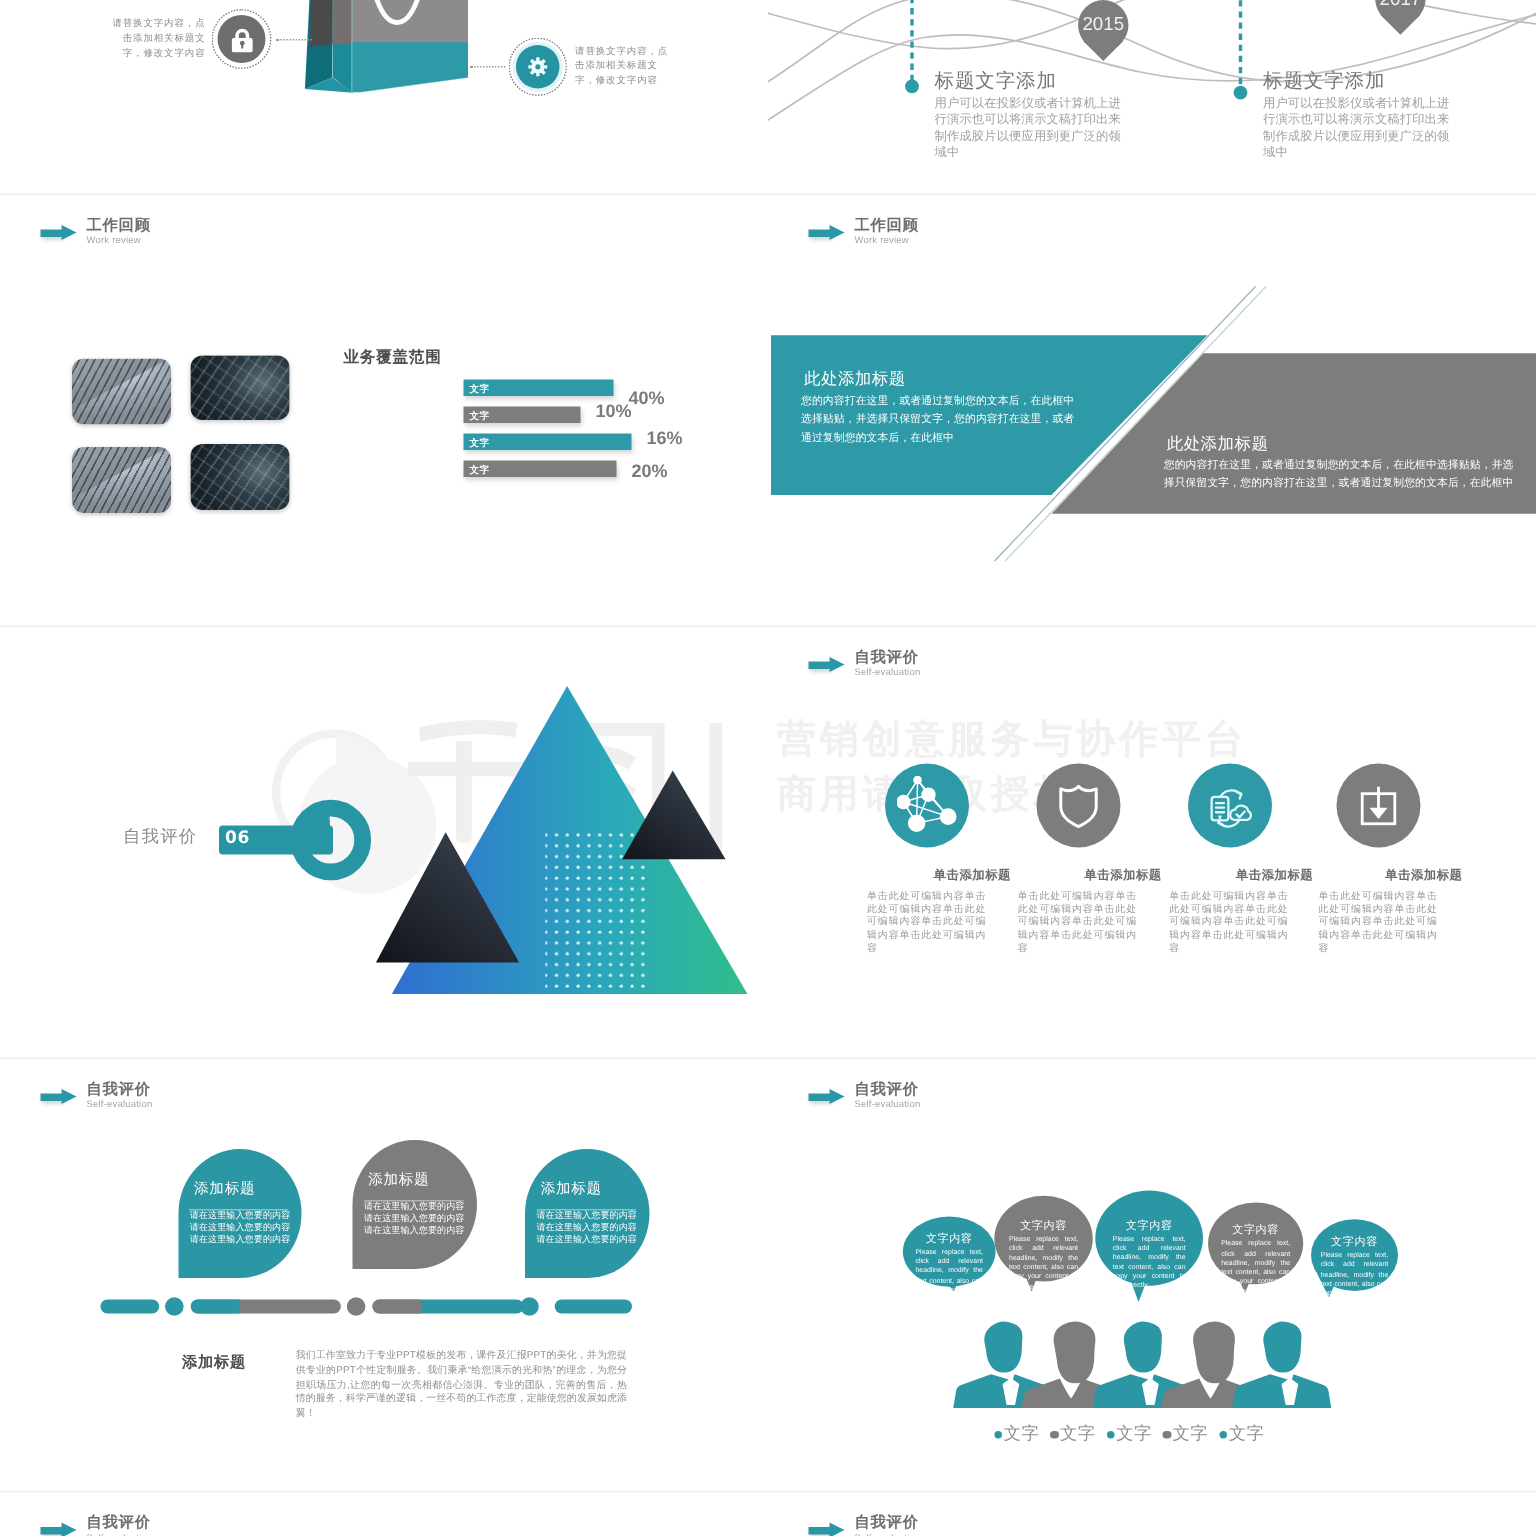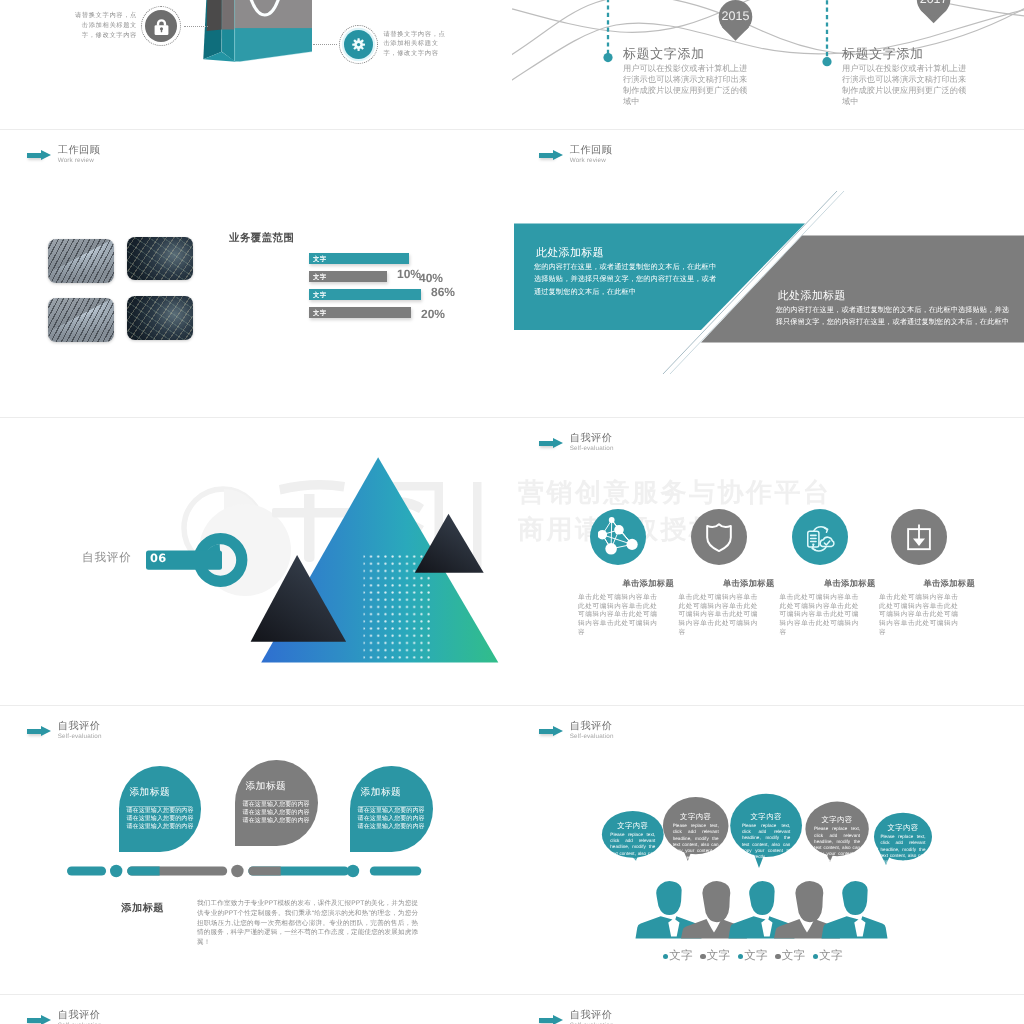--- a/index.html
+++ b/index.html
@@ -17,21 +17,21 @@
   .vline{position:absolute;top:0;left:511.5px;width:1px;height:288px;background:#f2f2f2;}
   .hline{position:absolute;left:0;width:1024px;height:1px;background:#ececec;}
 
   
   .shead{position:absolute;display:flex;align-items:flex-start;}
   .shead .arrow{position:relative;width:24.5px;height:11px;margin-top:5px;flex:0 0 auto;}
   .shead .arrow .bar{position:absolute;left:0;top:2.8px;width:15px;height:5.5px;background:#2b96a4;}
   .shead .arrow .tip{position:absolute;left:13.5px;top:0;width:0;height:0;
       border-top:5.5px solid transparent;border-bottom:5.5px solid transparent;border-left:10.5px solid #2b96a4;}
   .shead .txt{margin-left:6.2px;}
-  .shead .t-cn{font-size:10.2px;color:#6f6f6f;line-height:11px;letter-spacing:.5px;white-space:nowrap;}
+  .shead .t-cn{font-size:10.2px;color:#6f6f6f;line-height:11px;letter-spacing:.5px;white-space:nowrap;font-weight:bold;}
   .shead .t-en{font-size:6.3px;color:#a5a5a5;line-height:9px;letter-spacing:.15px;white-space:nowrap;}
 
   
   .photo{position:absolute;width:66.4px;height:43.8px;border-radius:8px;
          box-shadow:0 1px 3px rgba(0,0,0,.20);background-size:cover;}
   .ph-a{background:
       repeating-linear-gradient(-62deg, rgba(46,50,56,.65) 0px, rgba(46,50,56,.65) 1.1px,
                                  rgba(185,192,200,.12) 1.1px, rgba(185,192,200,.12) 4.6px),
       linear-gradient(-28deg, rgba(120,128,136,0) 56%, rgba(118,126,134,.9) 57%, rgba(146,154,162,.92) 100%),
       radial-gradient(120% 80% at 25% 8%, #eef4fa 0%, #d5e3f0 28%, #9fabb6 56%, #7d868f 100%);
@@ -47,21 +47,21 @@
   }
   .cov-title{position:absolute;left:229px;top:102px;font-size:10.4px;font-weight:bold;
              color:#4f4f4f;letter-spacing:.5px;}
   .cov-para{position:absolute;left:229px;top:120px;width:52px;font-size:7.25px;
             color:#949494;line-height:14.6px;letter-spacing:.1px;}
   .bars{position:absolute;left:0;top:0;width:512px;height:288px;}
   .barrow{position:absolute;left:309px;height:13px;}
   .bar{position:absolute;left:0;top:0;height:11px;box-shadow:1px 2px 3px rgba(0,0,0,.17);}
   .bar span{position:absolute;left:4px;top:1.5px;font-size:6.4px;color:#fff;font-weight:bold;letter-spacing:.3px;}
   .bval{position:absolute;font-size:12px;font-weight:bold;color:#7b7b7b;white-space:nowrap;}
-  .v1{left:110px;top:18px;}
+  .v1{left:110px;top:5px;}
   .v2{left:88px;top:-4px;}
   .v3{left:122px;top:-4px;}
   .v4{left:112px;top:0px;}
 
   
   .fig-svg{position:absolute;left:0;top:0;}
   .fig-block{position:absolute;color:#fff;}
   .fig-amt{font-size:20.5px;line-height:21px;color:#fff;letter-spacing:.1px;font-weight:300;
            font-family:"DejaVu Sans",sans-serif;}
   .fig-amt .cur{font-size:11px;vertical-align:8px;margin-right:0px;}
@@ -273,21 +273,21 @@
         <div class="barrow" style="top:141px;">
           <div class="bar b2" style="width:78px;background:#7d7d7d;">
               <span>文字</span>
             </div>
           <div class="bval v2">10%</div>
         </div>
         <div class="barrow" style="top:159px;">
           <div class="bar b3" style="width:112px;background:#2e9aa8;">
               <span>文字</span>
             </div>
-          <div class="bval v3">86%</div>
+          <div class="bval v3">16%</div>
         </div>
         <div class="barrow" style="top:177px;">
           <div class="bar b4" style="width:102px;background:#7d7d7d;">
               <span>文字</span>
             </div>
           <div class="bval v4">20%</div>
         </div>
       </div>
     </div>
     <div class="slide right">

